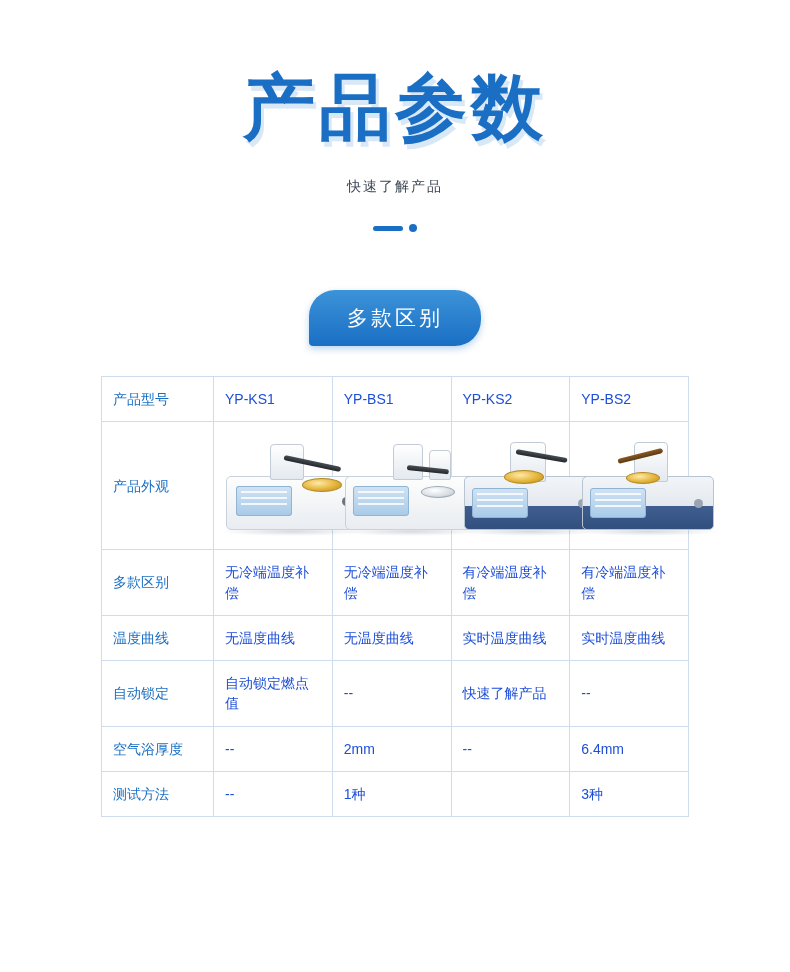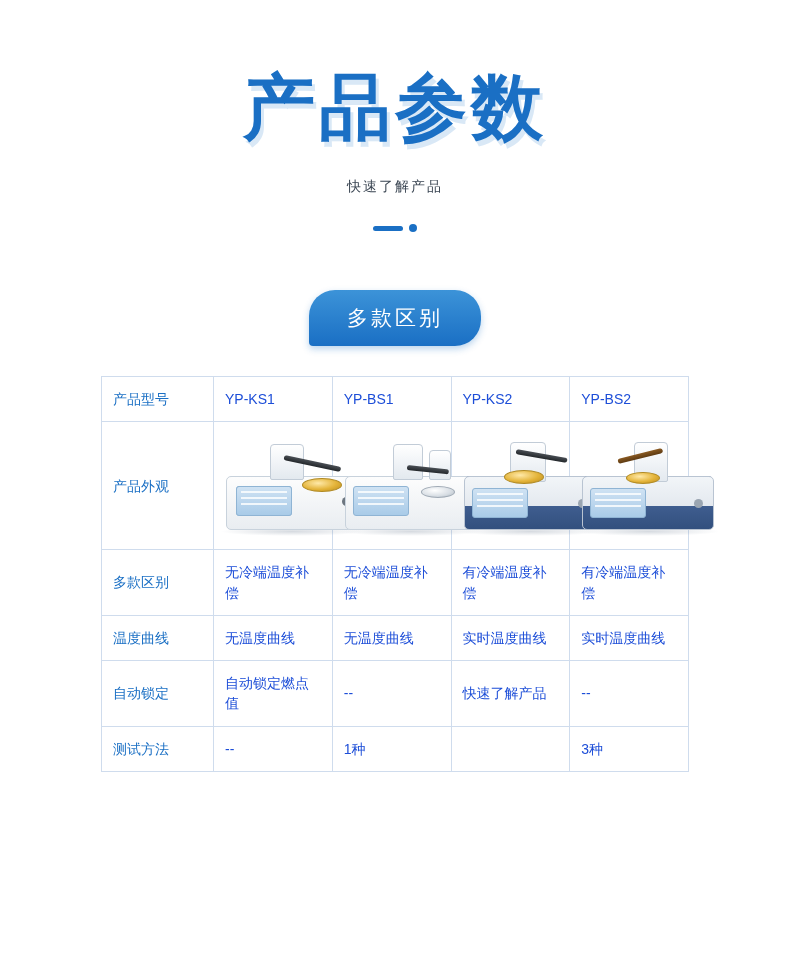--- a/index.html
+++ b/index.html
@@ -297,20 +297,27 @@
         </tr>
 
         <tr>
           <td class="label">自动锁定</td>
           <td class="val">自动锁定燃点值</td>
           <td class="val">--</td>
           <td class="val">快速了解产品</td>
           <td class="val">--</td>
         </tr>
 
+        <tr>
+          <td class="label">空气浴厚度</td>
+          <td class="val">--</td>
+          <td class="val">2mm</td>
+          <td class="val">--</td>
+          <td class="val">6.4mm</td>
+        </tr>
 
         <tr>
           <td class="label">测试方法</td>
           <td class="val">--</td>
           <td class="val">1种</td>
           <td class="val"></td>
           <td class="val">3种</td>
         </tr>
 
       </tbody>

